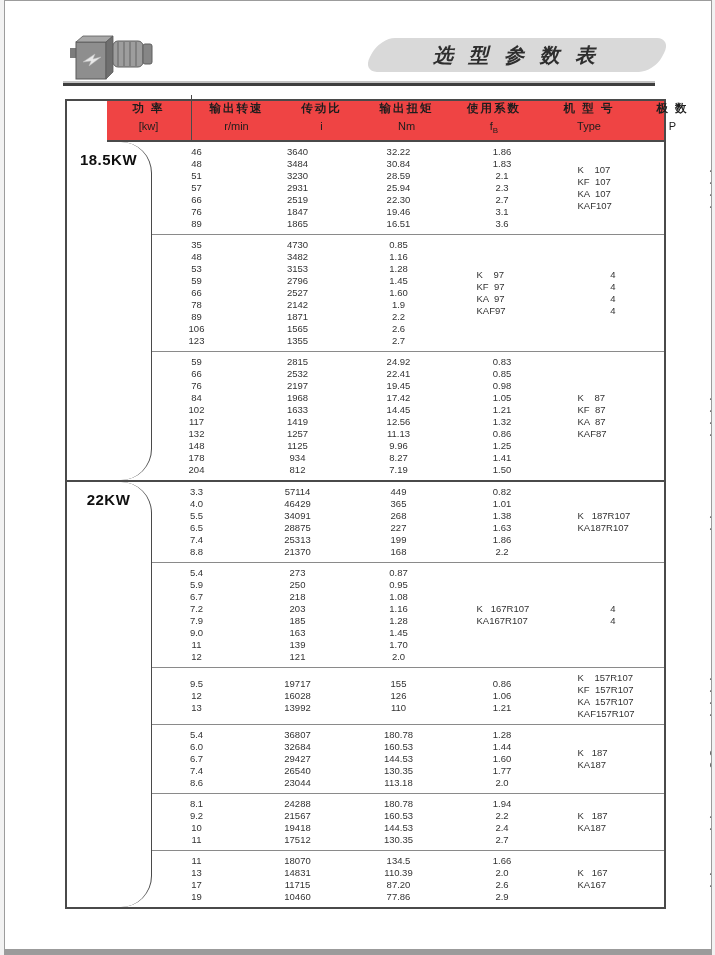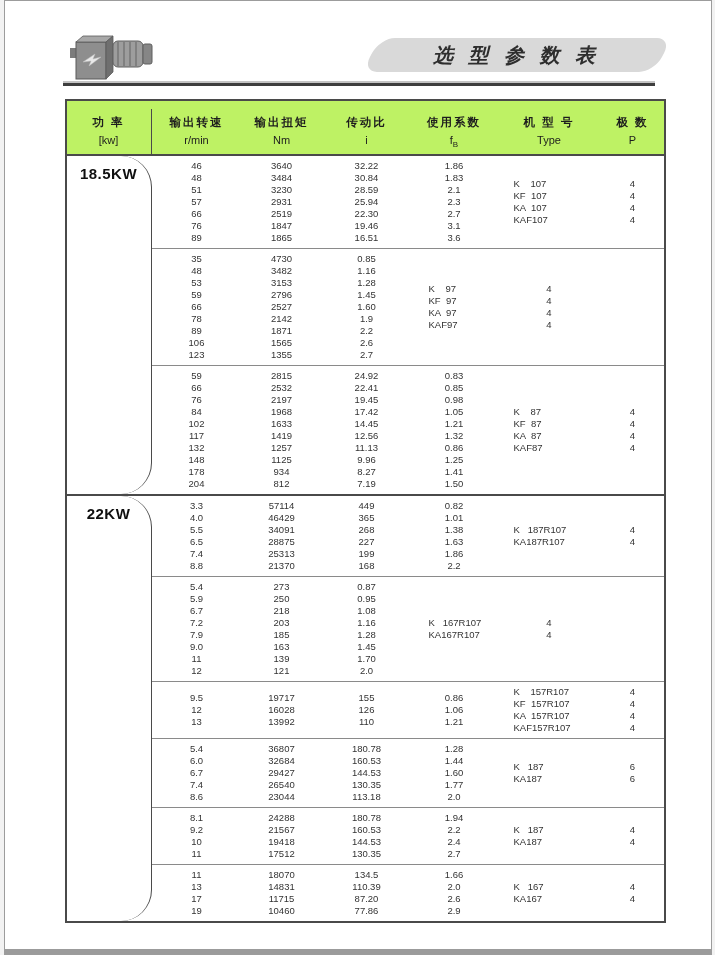--- a/index.html
+++ b/index.html
@@ -14,36 +14,36 @@
   .banner-bg { position:absolute; inset:0; background:#d9d9d9; transform:skewX(-28deg); border-radius:15px; }
   .banner-text {
     position:relative; display:block; width:100%; text-align:center; line-height:34px;
     font-style:italic; font-weight:600; font-size:20px; letter-spacing:5px; color:#2e2e2e;
   }
   .rule { position:absolute; top:82px; left:58px; right:56px; height:3px; background:#3e3e3e; box-shadow:0 -2px 0 #c4c4c4; }
   
   .sel-table { position:absolute; left:60px; top:98px; width:597px; border:2px solid #4a4a4a; box-sizing:content-box; background:#fff; }
   .thead {
     display:grid; grid-template-columns:85px 90px 80px 90px 85px 105px 62px;
-    background:#bef264; border-bottom:2px solid #4a4a4a; padding:14px 0 5px;
+    background:#ef4444; border-bottom:2px solid #4a4a4a; padding:0 0 5px;margin-left:40px;
   }
   .hcell { text-align:center; }
   .hcell.first { border-right:1.5px solid #4a4a4a; margin:-6px 0 -5px; padding:6px 0 5px; }
   .h-cn { font-size:11.5px; color:#1d1d1d; letter-spacing:2px; font-weight:600; }
   .h-unit { font-size:11px; color:#1d1d1d; margin-top:4px; }
   .h-unit sub { font-size:8px; }
   .section { display:grid; grid-template-columns:85px 512px; }
   .section + .section { border-top:2px solid #4a4a4a; }
   .power-label {
     border-right:1.5px solid #4a4a4a; font-weight:bold; font-size:15px;
     text-align:center; padding-top:9px; color:#0f0f0f; letter-spacing:0.5px;border-radius:31px;
   }
   .group {
     display:grid; grid-template-columns:90px 80px 90px 85px 105px 62px;
-    padding:4px 0; align-items:center;
+    padding:4px 0; align-items:center;gap:16px;
   }
   .group + .group { border-top:1px solid #8a8a8a; }
   .cell, .pole-line { text-align:center; font-size:9.5px; line-height:12px; color:#333; }
   .type-line { font-size:9.5px; line-height:12px; white-space:pre; padding-left:17px; color:#333; text-align:left; }
   
   .footer-bar { position:absolute; left:0; right:0; bottom:0; height:5px; background:#9b9b9b; }
 </style>
 </head>
 <body>
 
@@ -76,26 +76,26 @@
     <div class="thead">
       <div class="hcell first">
         <div class="h-cn">功  率</div>
         <div class="h-unit"><span>[kw]</span><sub></sub></div>
       </div>
       <div class="hcell">
         <div class="h-cn">输出转速</div>
         <div class="h-unit"><span>r/min</span><sub></sub></div>
       </div>
       <div class="hcell">
+        <div class="h-cn">传动比</div>
+        <div class="h-unit"><span>i</span><sub></sub></div>
+      </div>
+      <div class="hcell">
         <div class="h-cn">输出扭矩</div>
         <div class="h-unit"><span>Nm</span><sub></sub></div>
-      </div>
-      <div class="hcell">
-        <div class="h-cn">传动比</div>
-        <div class="h-unit"><span>i</span><sub></sub></div>
       </div>
       <div class="hcell">
         <div class="h-cn">使用系数</div>
         <div class="h-unit"><span>f</span><sub>B</sub></div>
       </div>
       <div class="hcell">
         <div class="h-cn">机 型 号</div>
         <div class="h-unit"><span>Type</span><sub></sub></div>
       </div>
       <div class="hcell">

